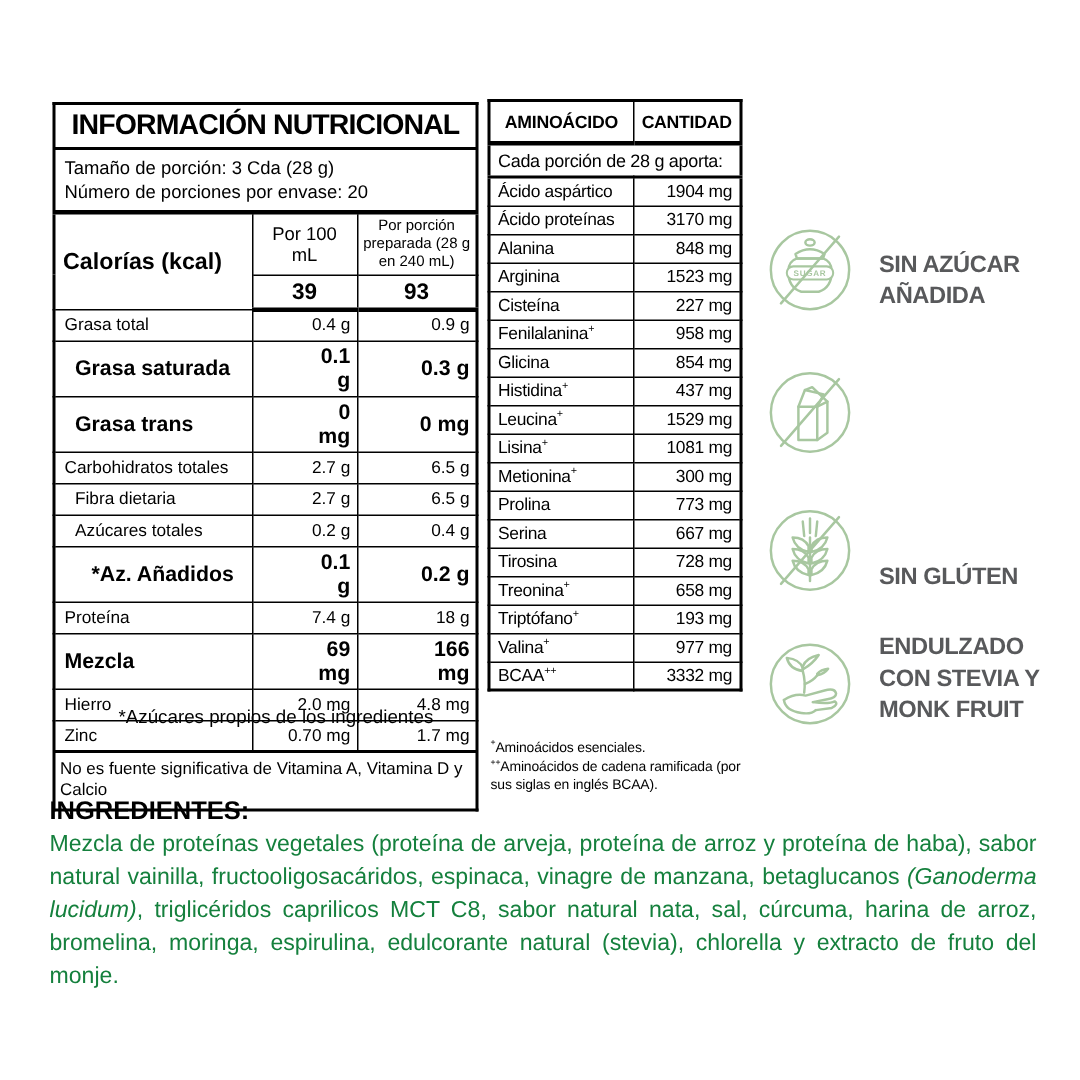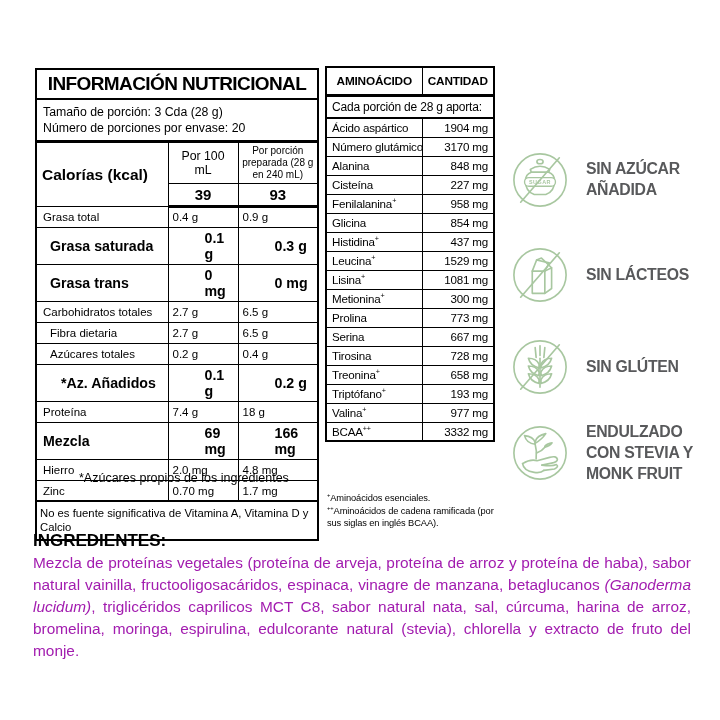--- a/index.html
+++ b/index.html
@@ -23,21 +23,21 @@
     padding:3px 2px !important; border-bottom:2px solid #000 !important;
   }
   .n-serving { font-size:12.3px; line-height:1.32; padding:4px 6px !important;
     border-bottom:3px solid #000 !important;border-radius:13px; }
   .n-cal-label { font-weight:bold; font-size:15.5px; vertical-align:top; padding:5px 5px !important; }
   .n-colhead { font-size:12.3px; text-align:center; }
   .n-colhead.small { font-size:10px; line-height:1.18; padding:2px 1px !important; }
   .n-calvals td { font-weight:bold; font-size:15px; text-align:center;
     border-bottom:3px solid #000 !important; height:22px; }
   .n-row td { font-size:11.5px; height:21px; }
-  .n-row td.val { text-align:left; }
+  .n-row td.val { text-align:right; }
   .n-row.bold td { font-weight:bold; font-size:14.2px; height:27px;padding-left:36px; }
   .ind-0 { padding-left:6px !important; }
   .ind-1 { padding-left:13px !important; }
   .ind-2 { padding-left:24px !important; }
   .n-note { font-size:11.3px; line-height:1.2; padding:5px 3px !important;
     border-top:2px solid #000 !important; }
   .n-footnote { position:absolute; left:39px; top:471px; font-size:12.5px;margin-left:40px; }
 
   
   table.amino {
@@ -49,37 +49,37 @@
   .a-head td { font-weight:bold; font-size:11.8px; text-align:center; height:28px;
     border-bottom:3px solid #000 !important; }
   .a-sub { font-size:12px; height:23px; border-bottom:2px solid #000 !important;
     padding-left:5px !important; }
   .a-name { font-size:11.6px; height:19px; padding-left:5px !important; white-space:nowrap; overflow:hidden; }
   .a-val { font-size:11.6px; text-align:right; padding-right:5px !important; white-space:nowrap;margin-top:40px; }
   .a-footnotes { position:absolute; left:327px; top:492px; width:176px;
     font-size:9.3px; line-height:1.35; letter-spacing:-0.1px; }
 
   
-  .badge { position:absolute; left:511px; width:200px; display:flex; align-items:center; gap:17px; }
+  .badge { position:absolute; left:511px; width:200px; display:flex; align-items:flex-end; gap:17px; }
   .badge .b-icon { width:58px; height:58px; flex:0 0 58px; color:var(--green); }
   .badge .b-label {
     font-weight:bold; font-size:15.8px; letter-spacing:-0.3px; line-height:1.32;
     color:var(--badge-text); width:124px;
   }
   .badge svg { display:block; width:58px; height:58px; }
   .badge svg path, .badge svg circle, .badge svg line, .badge svg ellipse, .badge svg rect
     { fill:none; stroke:currentColor; stroke-width:1.7; stroke-linecap:round; stroke-linejoin:round; }
   .badge svg text { fill:currentColor; stroke:none; font-family:"Liberation Sans", sans-serif; }
   .badge svg rect.banner { fill:#fff; stroke-width:1.4; }
 
   
   .ing-heading { position:absolute; left:33px; top:531px; font-weight:bold; font-size:17px; }
   .ing-text {
     position:absolute; left:33px; top:552px; width:658px;
-    font-size:15.4px; line-height:1.42; text-align:justify; color:#a21caf;
+    font-size:15.4px; line-height:1.42; text-align:justify; color:#15803d;
   }
   .ing-text .italic { font-style:italic; }
 </style>
 </head>
 <body>
 
 <table class="nutrition">
   <colgroup>
       <col style="width:132px">
       <col style="width:70px">
@@ -183,26 +183,30 @@
     <tr>
       <td colspan="2" class="a-sub">Cada porción de 28 g aporta:</td>
     </tr>
   </tbody>
   <tbody id="amino-body">
       <tr>
         <td class="a-name">Ácido aspártico</td>
         <td class="a-val">1904 mg</td>
       </tr>
       <tr>
-        <td class="a-name">Número glutámico</td>
+        <td class="a-name">Ácido proteínas</td>
         <td class="a-val">3170 mg</td>
       </tr>
       <tr>
         <td class="a-name">Alanina</td>
         <td class="a-val">848 mg</td>
+      </tr>
+      <tr>
+        <td class="a-name">Arginina</td>
+        <td class="a-val">1523 mg</td>
       </tr>
       <tr>
         <td class="a-name">Cisteína</td>
         <td class="a-val">227 mg</td>
       </tr>
       <tr>
         <td class="a-name">Fenilalanina<sup>+</sup></td>
         <td class="a-val">958 mg</td>
       </tr>
       <tr>
@@ -279,21 +283,20 @@
   <div class="b-icon">
     <svg viewBox="0 0 60 60">
       <circle cx="30" cy="30" r="27"></circle>
       <path d="M22,26 L22,49 L35,49 L35,26 Z"></path>
       <path d="M35,26 L42,22.5 L42,44 L35,49"></path>
       <path d="M22,26 L26.5,14.5 L39.5,17.5 L35,26"></path>
       <path d="M26.5,14.5 L31.5,12.5 L42,22.5"></path>
       <path d="M50,7 L10,53" stroke-width="2"></path>
     </svg>
   </div>
-  <div class="b-label">SIN LÁCTEOS</div>
 </div>
 
 <div class="badge" style="top:338px">
   <div class="b-icon">
     <svg viewBox="0 0 60 60">
       <circle cx="30" cy="30" r="27"></circle>
       <path d="M30,51 L30,21"></path>
       <path d="M26,20 L25,10"></path>
         <path d="M30,18 L30,8"></path>
         <path d="M34,20 L35,10"></path>

